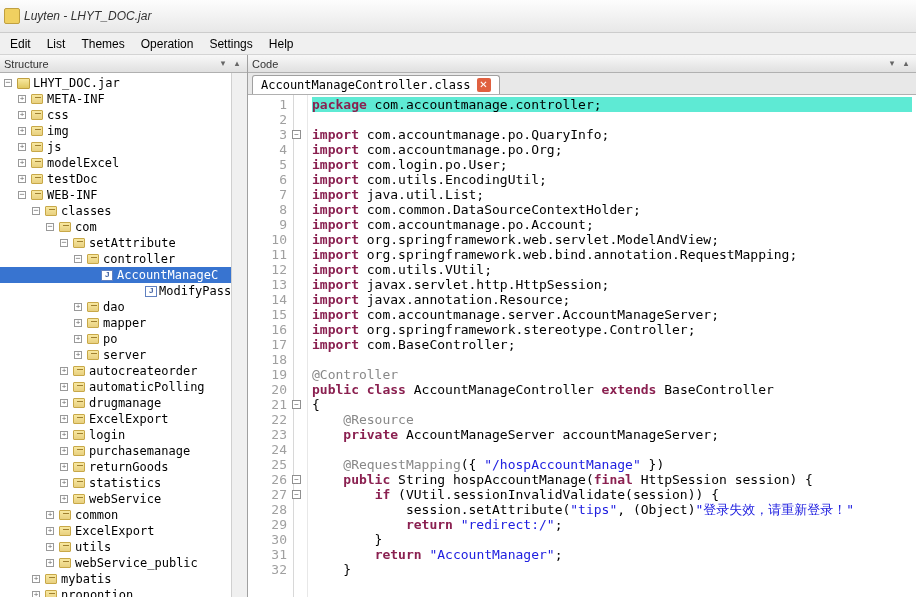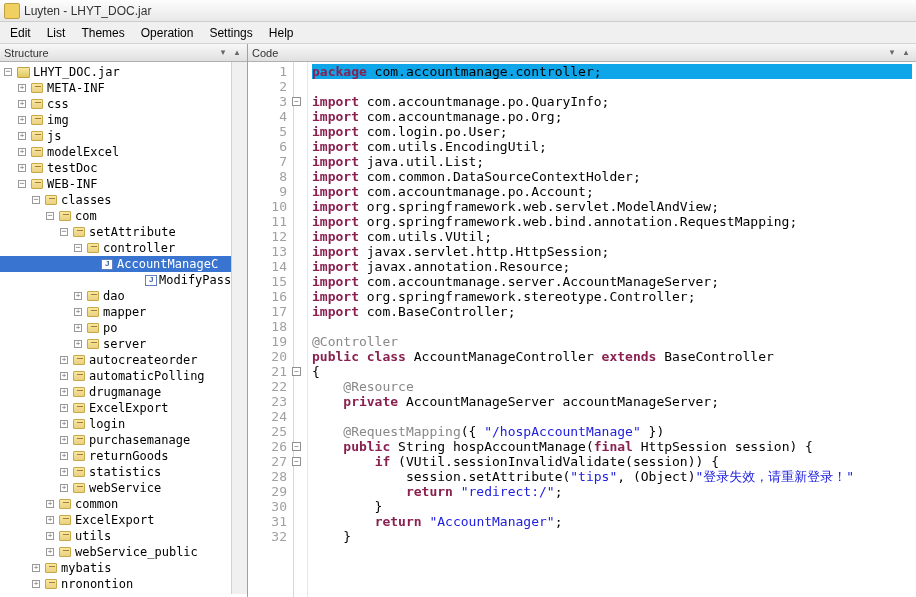--- a/index.html
+++ b/index.html
@@ -1,17 +1,17 @@
 <!DOCTYPE html>
 <html><head>
 <meta charset="utf-8">
 <style>
 * { margin:0; padding:0; box-sizing:border-box; }
 body { font-family:"Microsoft YaHei","Segoe UI",sans-serif; font-size:12px; background:#f0f0f0; width:916px; height:597px; overflow:hidden; }
-.titlebar { height:22px; background:linear-gradient(#fdfdfd,#e8e8e8); border-bottom:1px solid #ccc; display:flex; align-items:center; padding:0 4px; font-family:"SimSun",sans-serif; color:#333; font-size:12px; }
+.titlebar { height:33px; background:linear-gradient(#fdfdfd,#e8e8e8); border-bottom:1px solid #ccc; display:flex; align-items:center; padding:0 4px; font-family:"SimSun",sans-serif; color:#333; font-size:12px;font-style:italic; }
 .titlebar .icon { width:16px; height:16px; margin-right:4px; background:#f0d060; border:1px solid #c0a040; border-radius:2px; }
 .menubar { height:22px; background:#f0f0f0; border-bottom:1px solid #d4d4d4; display:flex; align-items:center; padding:0 2px; font-size:12px; }
 .menubar span { padding:2px 8px; cursor:default; }
 .main { display:flex; height:553px; }
 .left-panel { width:248px; border-right:1px solid #a0a0a0; display:flex; flex-direction:column; background:#fff; }
 .panel-header { height:18px; background:linear-gradient(#f8f8f8,#e0e0e0); border-bottom:1px solid #b0b0b0; padding:1px 4px; font-size:11px; color:#333; display:flex; align-items:center; justify-content:space-between; }
 .tree { flex:1; overflow:auto; font-family:"DejaVu Sans Mono","Courier New",monospace; font-size:12px; background:#fff; padding:2px 0; }
 .tree-row { display:flex; align-items:center; height:16px; white-space:nowrap; cursor:default; padding-left:2px; }
 .tree-row.selected { background:#3874d0; color:#fff; }
 .tree-row .exp { width:12px; height:12px; font-size:10px; color:#666; text-align:center; line-height:10px; margin-right:1px; font-family:sans-serif; }
@@ -26,21 +26,21 @@
 .tabs { height:22px; background:#e8e8e8; border-bottom:1px solid #b0b0b0; display:flex; padding:2px 4px 0 4px; }
 .tab { background:#fff; border:1px solid #a0a0a0; border-bottom:none; padding:2px 8px; font-family:"SimSun",monospace; font-size:12px; display:flex; align-items:center; border-radius:3px 3px 0 0; }
 .tab .close { width:14px; height:14px; background:#e06040; color:#fff; font-size:10px; text-align:center; line-height:14px; margin-left:6px; border-radius:2px; cursor:pointer; font-family:sans-serif; }
 .code { flex:1; display:flex; overflow:hidden; font-family:"DejaVu Sans Mono","Courier New",monospace; font-size:13px; line-height:15px; }
 .gutter { width:46px; background:#fff; border-right:1px solid #d8d8d8; text-align:right; padding:2px 6px 2px 2px; color:#a0a0a0; }
 .gutter div { height:15px; position:relative; }
 .fold-marker { position:absolute; right:-14px; top:3px; width:9px; height:9px; border:1px solid #909090; background:#fff; font-size:8px; line-height:7px; text-align:center; color:#606060; font-family:sans-serif; }
 .fold-col { width:14px; background:#fff; border-right:1px solid #e8e8e8; }
 .src { flex:1; padding:2px 4px; white-space:pre; overflow:hidden; }
 .src div { height:15px; }
-.src .hl { background:#0ea5e9; }
+.src .hl { background:#5eead4; }
 .kw { color:#8a2050; font-weight:bold; }
 .ann { color:#888888; }
 .str { color:#2020e0; }
 .leftscroll { display:flex; }
 .leftscroll .tree { flex:1; }
 .panel-ctrl { display:flex; gap:2px; }
 .panel-ctrl span { width:12px; height:12px; font-size:9px; text-align:center; line-height:10px; color:#666; cursor:pointer; }
 </style>
 </head>
 <body>
@@ -305,20 +305,26 @@
       <div class="scrollbar-v"></div>
     </div>
   </div>
 
   <div class="right-panel">
     <div class="panel-header">
       <span>Code</span>
       <div class="panel-ctrl">
         <span>▾</span>
         <span>▴</span>
+      </div>
+    </div>
+    <div class="tabs">
+      <div class="tab">
+        <span>AccountManageController.class</span>
+        <span class="close">✕</span>
       </div>
     </div>
     <div class="code">
       <div class="gutter" id="gutter">
           <div>1</div>
           <div>2</div>
           <div>3<span class="fold-marker">−</span></div>
           <div>4</div>
           <div>5</div>
           <div>6</div>

